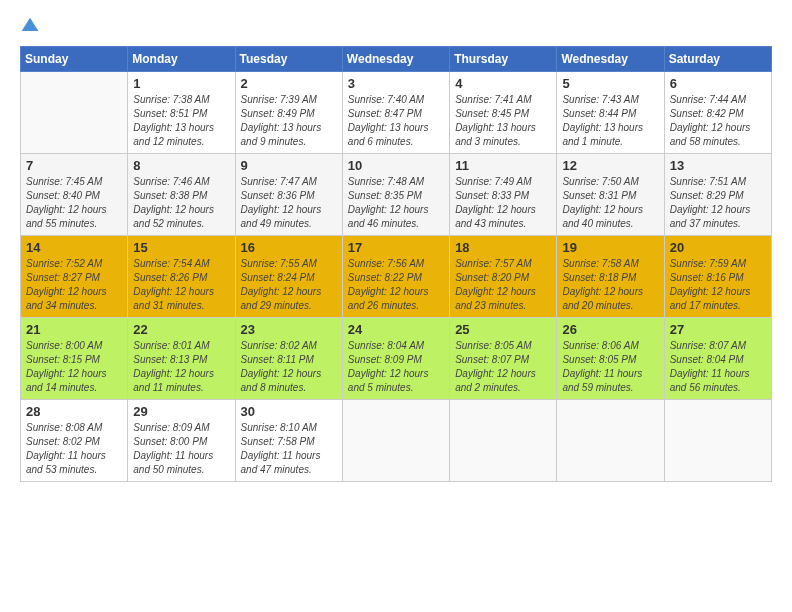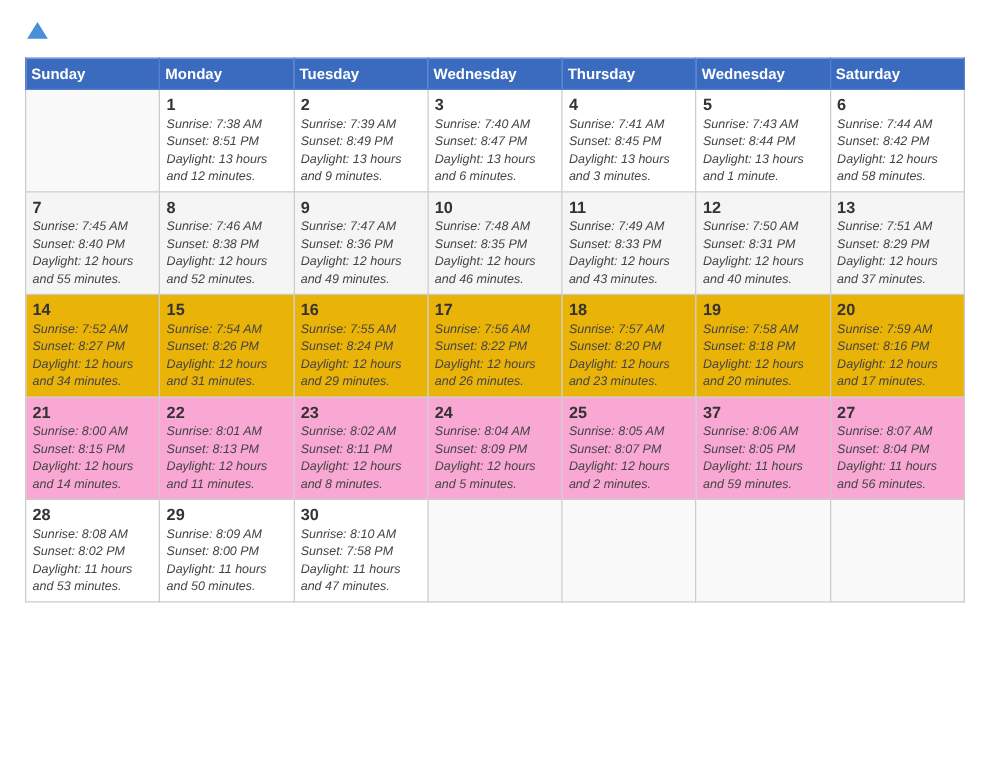--- a/index.html
+++ b/index.html
@@ -186,21 +186,21 @@
         </td>
         <td>
           <span class="day-number">19</span>
           <div class="day-info">Sunrise: 7:58 AM<br>Sunset: 8:18 PM<br>Daylight: 12 hours and 20 minutes.</div>
         </td>
         <td>
           <span class="day-number">20</span>
           <div class="day-info">Sunrise: 7:59 AM<br>Sunset: 8:16 PM<br>Daylight: 12 hours and 17 minutes.</div>
         </td>
       </tr>
-      <tr style="background: #f9a8d4;">
+      <tr style="background: #bef264;">
         <td>
           <span class="day-number">21</span>
           <div class="day-info">Sunrise: 8:00 AM<br>Sunset: 8:15 PM<br>Daylight: 12 hours and 14 minutes.</div>
         </td>
         <td>
           <span class="day-number">22</span>
           <div class="day-info">Sunrise: 8:01 AM<br>Sunset: 8:13 PM<br>Daylight: 12 hours and 11 minutes.</div>
         </td>
         <td>
           <span class="day-number">23</span>
@@ -208,21 +208,21 @@
         </td>
         <td>
           <span class="day-number">24</span>
           <div class="day-info">Sunrise: 8:04 AM<br>Sunset: 8:09 PM<br>Daylight: 12 hours and 5 minutes.</div>
         </td>
         <td>
           <span class="day-number">25</span>
           <div class="day-info">Sunrise: 8:05 AM<br>Sunset: 8:07 PM<br>Daylight: 12 hours and 2 minutes.</div>
         </td>
         <td>
-          <span class="day-number">37</span>
+          <span class="day-number">26</span>
           <div class="day-info">Sunrise: 8:06 AM<br>Sunset: 8:05 PM<br>Daylight: 11 hours and 59 minutes.</div>
         </td>
         <td>
           <span class="day-number">27</span>
           <div class="day-info">Sunrise: 8:07 AM<br>Sunset: 8:04 PM<br>Daylight: 11 hours and 56 minutes.</div>
         </td>
       </tr>
       <tr style="background: rgb(255, 255, 255); margin-top: 12px;">
         <td>
           <span class="day-number">28</span>

